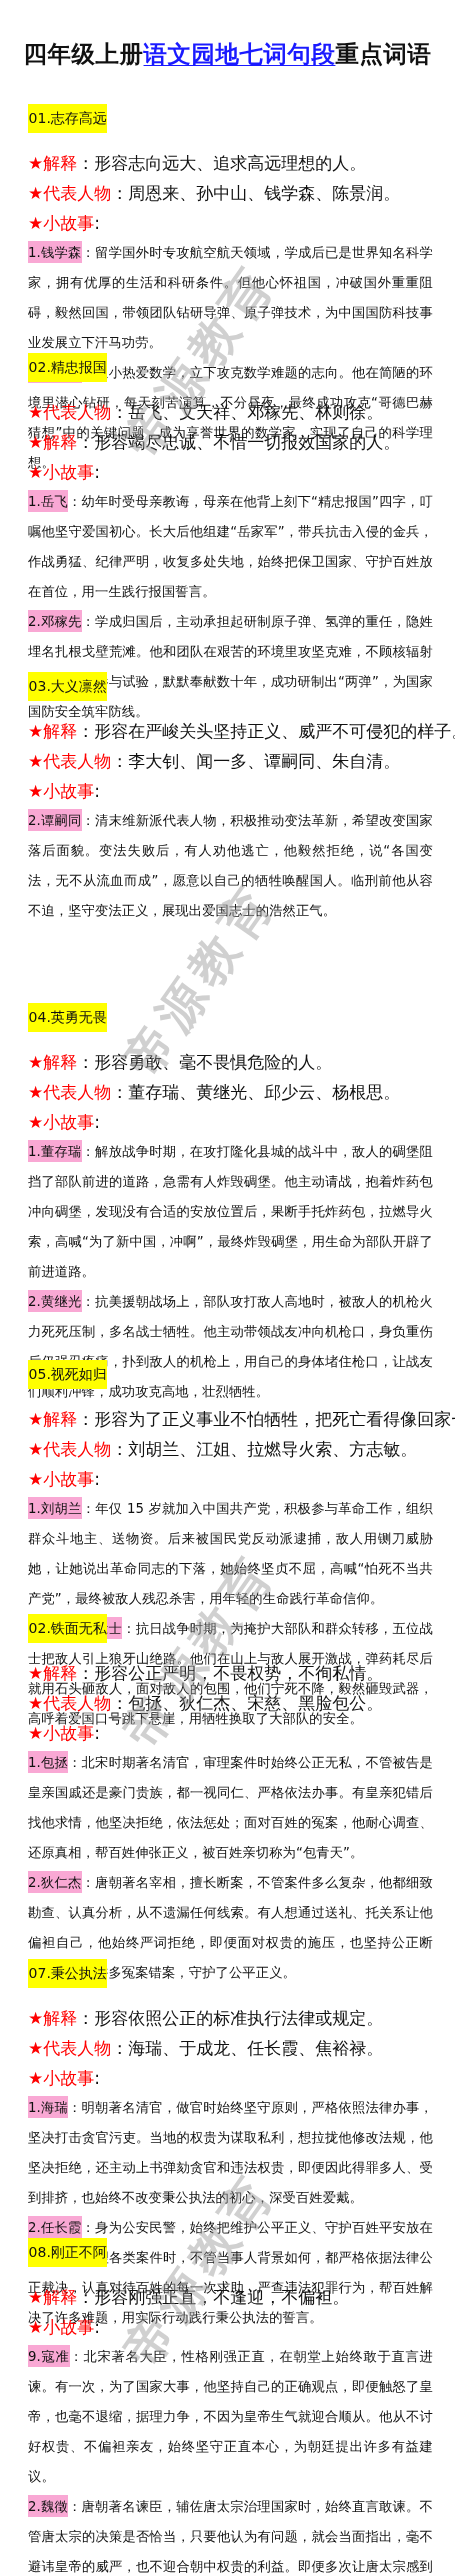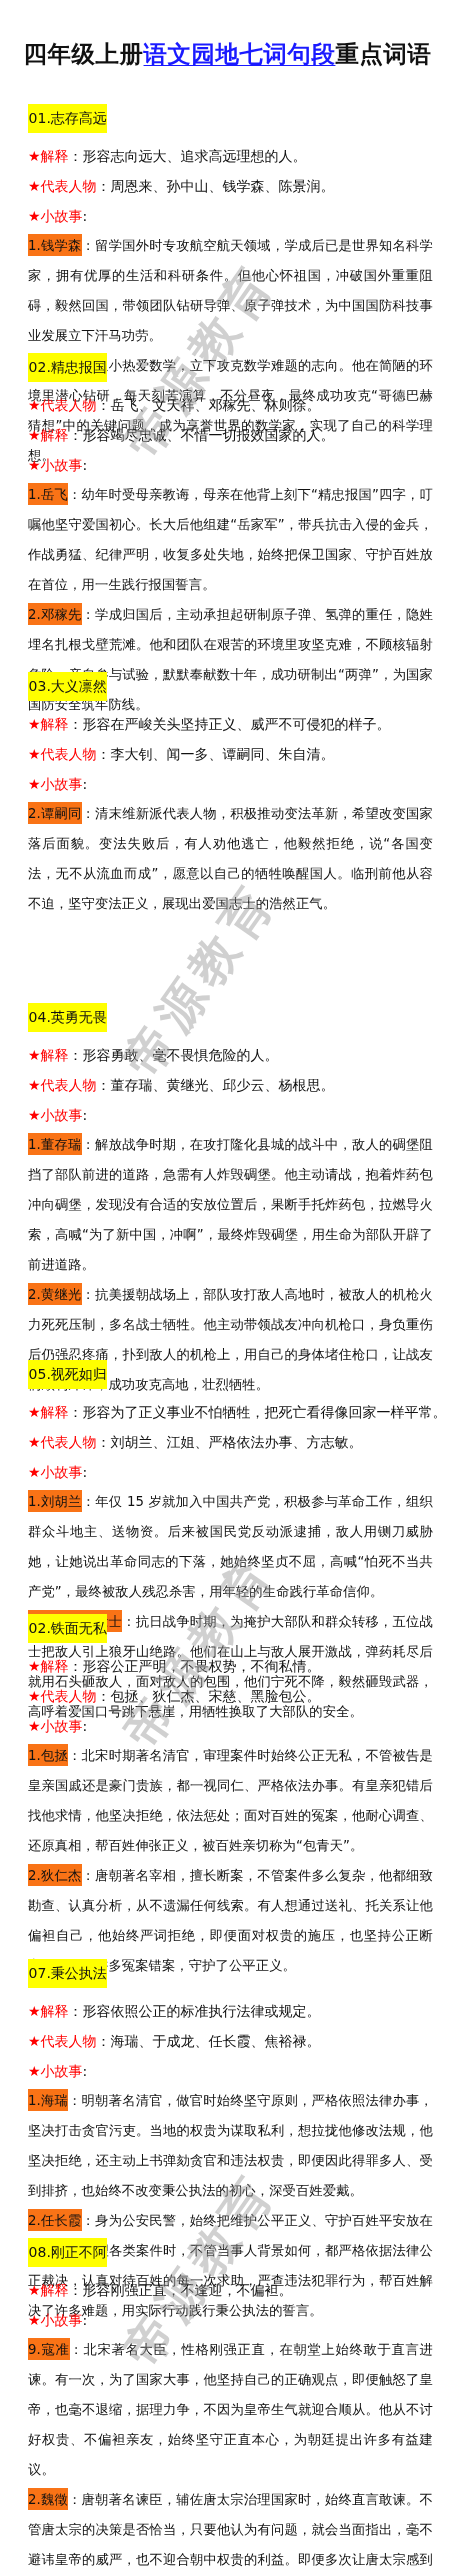--- a/index.html
+++ b/index.html
@@ -17,27 +17,27 @@
     text-align: center;
     font-family: Liberation Sans, sans-serif;
     font-weight: bold; font-size: 23.4px; letter-spacing: 0.6px;
     color: #111111;
   }
   .title .hl { color: #1a1aff; text-decoration: underline; text-decoration-thickness: 1.3px; text-underline-offset: 2.5px; }
   .section { position: absolute; left: 28px; width: 405px; }
   .heading {
     display: inline-block; background: #ffff00; color: #111;
     font-size: 14px; height: 28.5px; line-height: 28.5px; padding: 0 0.6px;
-    margin-bottom: 8px;
+    margin-bottom: 15px;
   }
-  .line { font-size: 14px; line-height: 30px; height: 30px; white-space: nowrap; }
+  .line { font-size: 17px; line-height: 30px; height: 30px; white-space: nowrap; }
   .star { color: #ff0000; }
   .lbl { color: #ff0000; }
   .story { font-size: 13.3px; line-height: 30px; text-align: justify; text-align-last: left; letter-spacing: 0.1px; }
-  .story .name { background: #f97316; padding: 3.8px 0; }
+  .story .name { background: #f9a8d4; padding: 3.8px 0; }
   .watermark {
     position: absolute; color: rgba(150,150,150,0.45);
     font-size: 48px; font-weight: bold; letter-spacing: 7.6px;
     transform: rotate(-55deg); transform-origin: center;
     white-space: nowrap; pointer-events: none;
   }
 </style>
 </head>
 <body>
 
@@ -76,21 +76,21 @@
     <div class="line"><span class="star">★</span><span class="lbl">解释</span><span>：</span><span>形容勇敢、毫不畏惧危险的人。</span></div>
     <div class="line"><span class="star">★</span><span class="lbl">代表人物</span><span>：</span><span>董存瑞、黄继光、邱少云、杨根思。</span></div>
     <div class="line"><span class="star">★</span><span class="lbl">小故事</span><span>:</span></div>
     <p class="story"><span class="name">1.董存瑞</span><span>：</span><span>解放战争时期，在攻打隆化县城的战斗中，敌人的碉堡阻挡了部队前进的道路，急需有人炸毁碉堡。他主动请战，抱着炸药包冲向碉堡，发现没有合适的安放位置后，果断手托炸药包，拉燃导火索，高喊“为了新中国，冲啊”，最终炸毁碉堡，用生命为部队开辟了前进道路。</span></p>
     <p class="story"><span class="name">2.黄继光</span><span>：</span><span>抗美援朝战场上，部队攻打敌人高地时，被敌人的机枪火力死死压制，多名战士牺牲。他主动带领战友冲向机枪口，身负重伤后仍强忍疼痛，扑到敌人的机枪上，用自己的身体堵住枪口，让战友们顺利冲锋，成功攻克高地，壮烈牺牲。</span></p>
   </div>
 
   <div class="section" style="top:1360px">
     <div class="heading">05.视死如归</div>
     <div class="line"><span class="star">★</span><span class="lbl">解释</span><span>：</span><span>形容为了正义事业不怕牺牲，把死亡看得像回家一样平常。</span></div>
-    <div class="line"><span class="star">★</span><span class="lbl">代表人物</span><span>：</span><span>刘胡兰、江姐、严格依法办事、方志敏。</span></div>
+    <div class="line"><span class="star">★</span><span class="lbl">代表人物</span><span>：</span><span>刘胡兰、江姐、拉燃导火索、方志敏。</span></div>
     <div class="line"><span class="star">★</span><span class="lbl">小故事</span><span>:</span></div>
     <p class="story"><span class="name">1.刘胡兰</span><span>：</span><span>年仅 15 岁就加入中国共产党，积极参与革命工作，组织群众斗地主、送物资。后来被国民党反动派逮捕，敌人用铡刀威胁她，让她说出革命同志的下落，她始终坚贞不屈，高喊“怕死不当共产党”，最终被敌人残忍杀害，用年轻的生命践行革命信仰。</span></p>
     <p class="story"><span class="name">2.狼牙山五壮士</span><span>：</span><span>抗日战争时期，为掩护大部队和群众转移，五位战士把敌人引上狼牙山绝路。他们在山上与敌人展开激战，弹药耗尽后就用石头砸敌人，面对敌人的包围，他们宁死不降，毅然砸毁武器，高呼着爱国口号跳下悬崖，用牺牲换取了大部队的安全。</span></p>
   </div>
 
   <div class="section" style="top:1614px">
     <div class="heading">02.铁面无私</div>
     <div class="line"><span class="star">★</span><span class="lbl">解释</span><span>：</span><span>形容公正严明，不畏权势，不徇私情。</span></div>
     <div class="line"><span class="star">★</span><span class="lbl">代表人物</span><span>：</span><span>包拯、狄仁杰、宋慈、黑脸包公。</span></div>
     <div class="line"><span class="star">★</span><span class="lbl">小故事</span><span>:</span></div>

